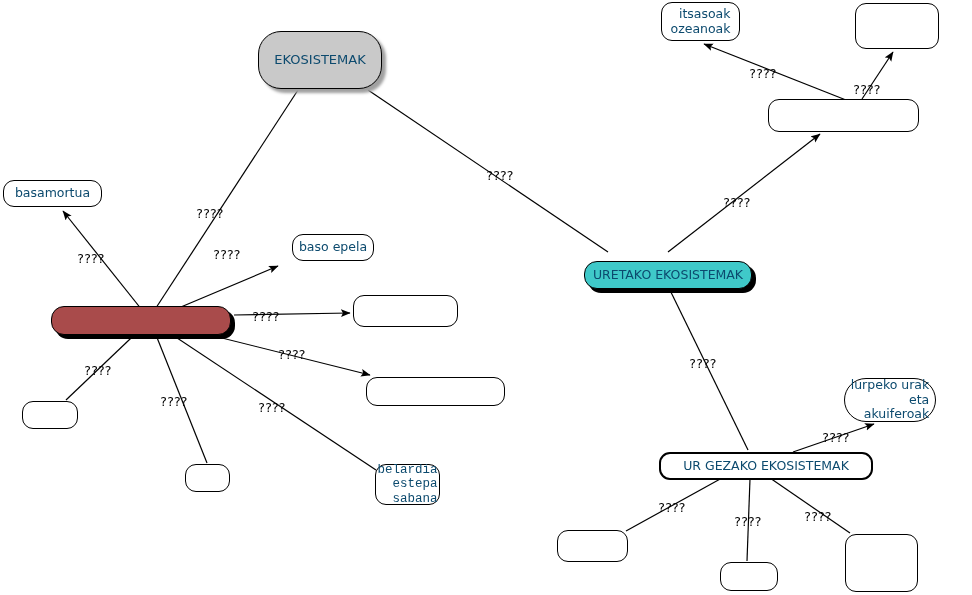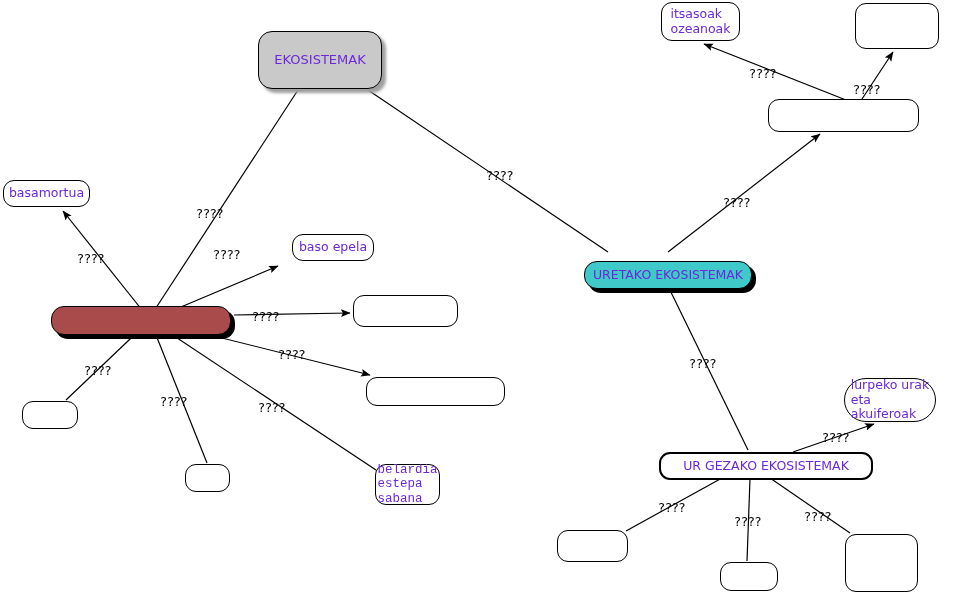--- a/index.html
+++ b/index.html
@@ -25,41 +25,41 @@
     width: 972px;
     height: 595px;
     pointer-events: none;
   }
   .node {
     position: absolute;
     box-sizing: border-box;
     display: flex;
     align-items: center;
     justify-content: center;
-    text-align: left;
+    text-align: right;
     border: 1.4px solid #000000;
     border-radius: 11px;
     background: #ffffff;
-    color: #6d28d9;
+    color: #0c4a6e;
     font-size: 12.5px;
     line-height: 1.16;
     padding: 12px 5px;
     white-space: pre-line;
     z-index: 5;
   }
   .node.root {
     border-width: 1.6px;
     border-radius: 12px;
     font-size: 13px;
     box-shadow: 4px 4px 0 0 #000000;
   }
   .node.gray {
     background: #c9c9c9;
     box-shadow: 4px 4px 3px 0 #a0a0a0;
-    border-radius: 14px;
+    border-radius: 23px;
   }
   .node.teal {
     background: #3fc9c9;
     border-radius: 13px;
     font-size: 12.5px;
     box-shadow: 4px 4px 0 0 #000000;
   }
   .node.red {
     background: #a94b4b;
     border-radius: 13px;
@@ -130,21 +130,21 @@
       <div class="edge-label" style="left: 672px; top: 507px;">????</div>
       <div class="edge-label" style="left: 748px; top: 521px;">????</div>
       <div class="edge-label" style="left: 818px; top: 516px;">????</div>
     </div>
   <div id="nodes-group">
       <div class="node gray root" style="left: 258px; top: 31px; width: 124px; height: 58px;">EKOSISTEMAK</div>
       <div class="node plain" style="left: 661px; top: 2px; width: 79px; height: 39px;">itsasoak
 ozeanoak</div>
       <div class="node plain" style="left: 855px; top: 3px; width: 84px; height: 46px;"></div>
       <div class="node plain" style="left: 768px; top: 99px; width: 151px; height: 33px;"></div>
-      <div class="node plain" style="left: 3px; top: 180px; width: 87px; height: 27px;">basamortua</div>
+      <div class="node plain" style="left: 3px; top: 180px; width: 99px; height: 27px;">basamortua</div>
       <div class="node plain" style="left: 292px; top: 234px; width: 82px; height: 27px;">baso epela</div>
       <div class="node teal root" style="left: 584px; top: 253px; width: 168px; height: 28px; margin-top: 8px;">URETAKO EKOSISTEMAK</div>
       <div class="node red root" style="left: 51px; top: 306px; width: 180px; height: 29px;"></div>
       <div class="node plain" style="left: 353px; top: 295px; width: 105px; height: 32px;"></div>
       <div class="node plain" style="left: 366px; top: 377px; width: 139px; height: 29px;"></div>
       <div class="node plain" style="left: 22px; top: 401px; width: 56px; height: 28px;"></div>
       <div class="node plain" style="left: 844px; top: 378px; width: 92px; height: 44px; border-radius: 26px;">lurpeko urak
 eta
 akuiferoak</div>
       <div class="node plain thick" style="left: 659px; top: 452px; width: 214px; height: 27px;">UR GEZAKO EKOSISTEMAK</div>

